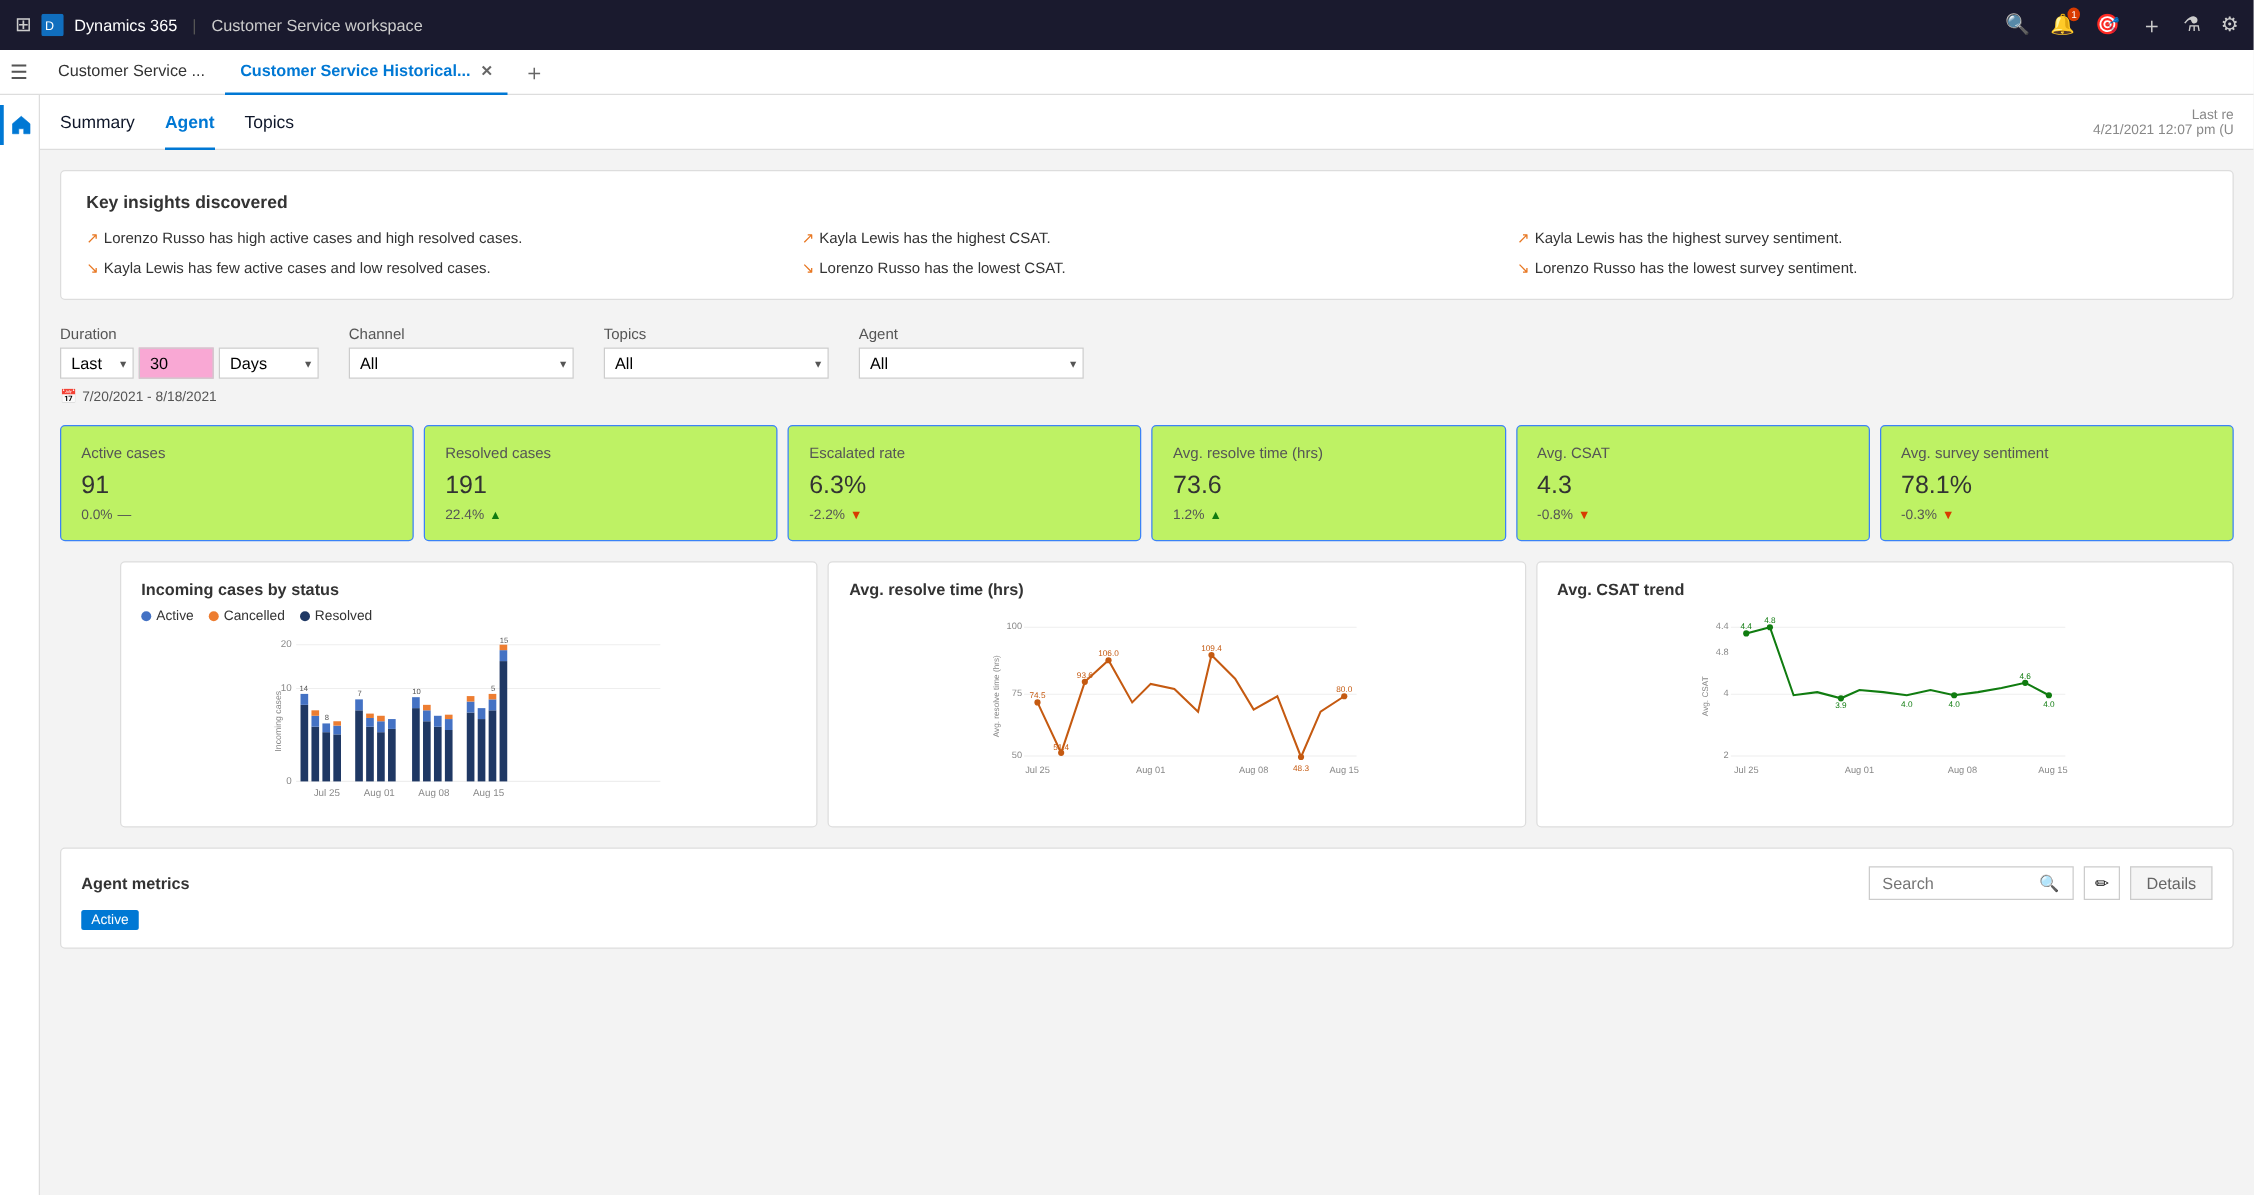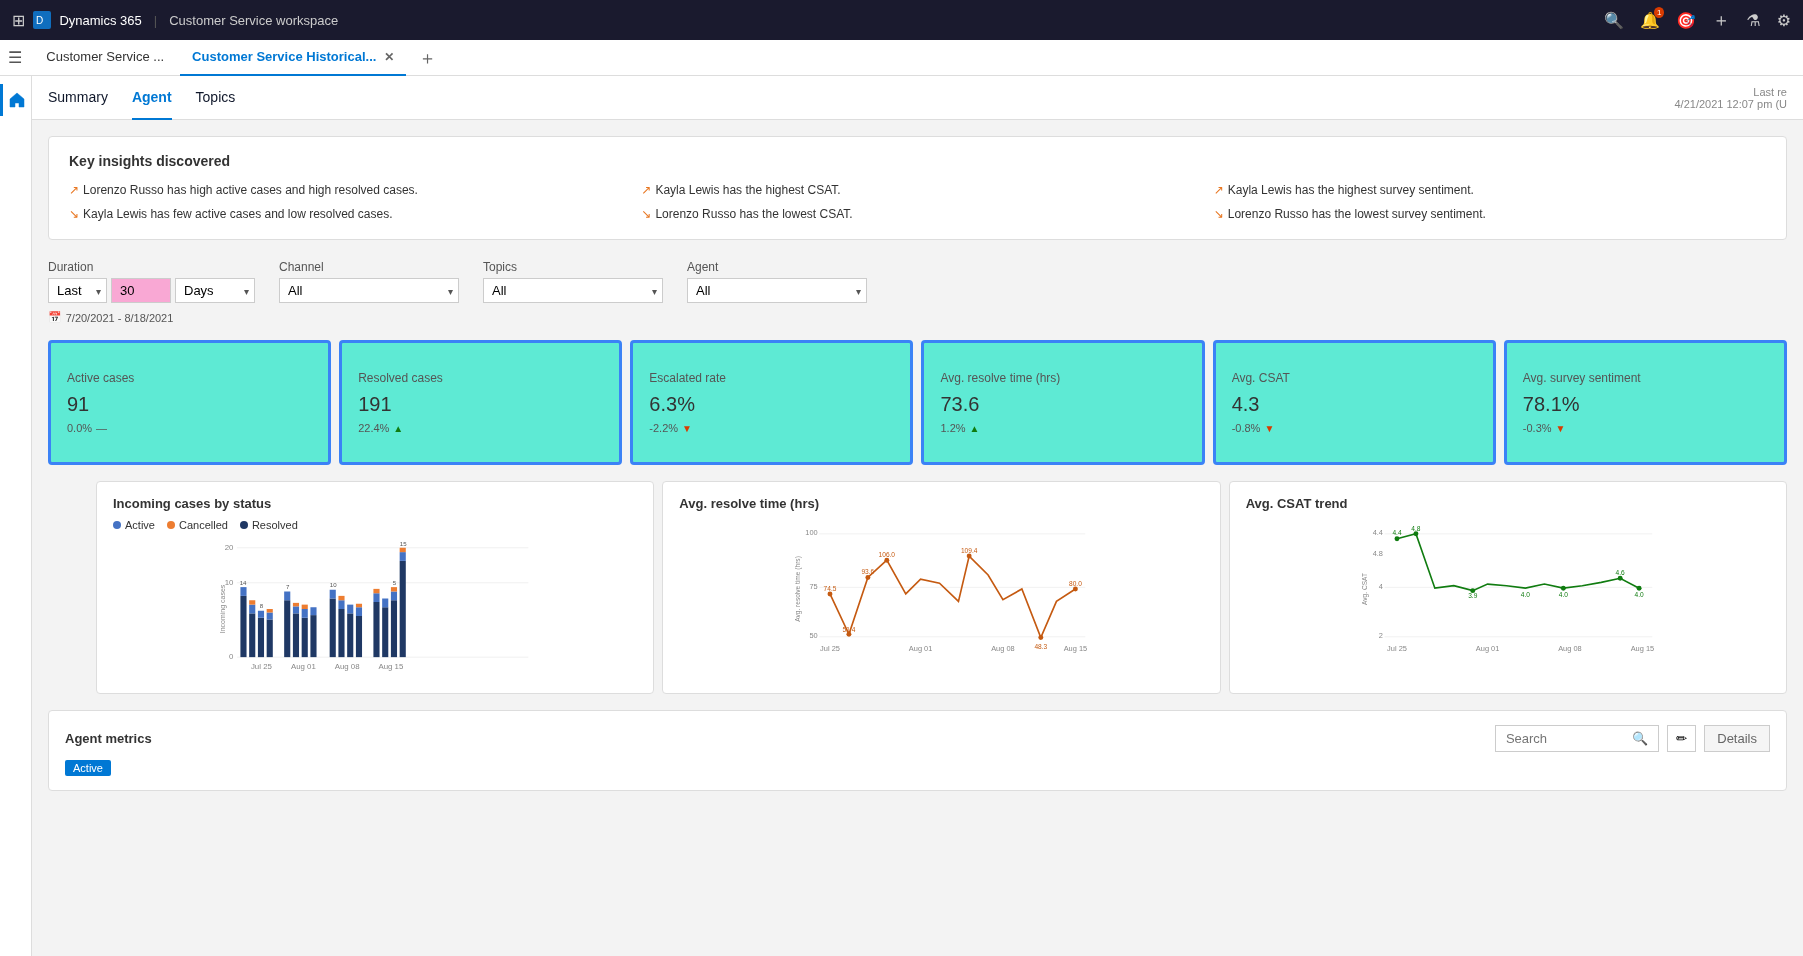--- a/index.html
+++ b/index.html
@@ -107,21 +107,21 @@
       -webkit-appearance: none;
       padding-right: 24px;
     }
     .filter-select-wrapper { position: relative; display: inline-block; }
     .filter-select-wrapper::after { content: '▾'; position: absolute; right: 6px; top: 50%; transform: translateY(-50%); pointer-events: none; font-size: 10px; color: #555; }
     .filter-input { border: 1px solid #ccc; background: #f9a8d4; padding: 4px 8px; font-size: 13px; width: 60px; }
     .date-range { font-size: 11px; color: #555; margin-top: 4px; display: flex; align-items: center; gap: 4px; }
 
     
     .metric-cards { display: grid; grid-template-columns: repeat(6, 1fr); gap: 8px; margin-bottom: 16px; }
-    .metric-card { background: #5eead4; border: 3px solid #3b82f6; border-radius: 4px; padding: 28px 16px; }
+    .metric-card { background: #bef264; border: 1px solid #3b82f6; border-radius: 4px; padding: 14px 16px; }
     .metric-title { font-size: 12px; color: #555; margin-bottom: 8px; }
     .metric-value { font-size: 20px; font-weight: 300; color: #333; margin-bottom: 6px; }
     .metric-change { font-size: 11px; color: #555; display: flex; align-items: center; gap: 4px; }
     .arrow-up { color: #107c10; font-size: 10px; }
     .arrow-down { color: #d83b01; font-size: 10px; }
     .dash { color: #555; }
 
     
     .charts-row { display: grid; grid-template-columns: 1fr 1fr 1fr; gap: 8px; margin-bottom: 16px; margin-left: 48px; }
     .chart-card { background: #fff; border: 1px solid #ddd; border-radius: 4px; padding: 14px 16px; }

